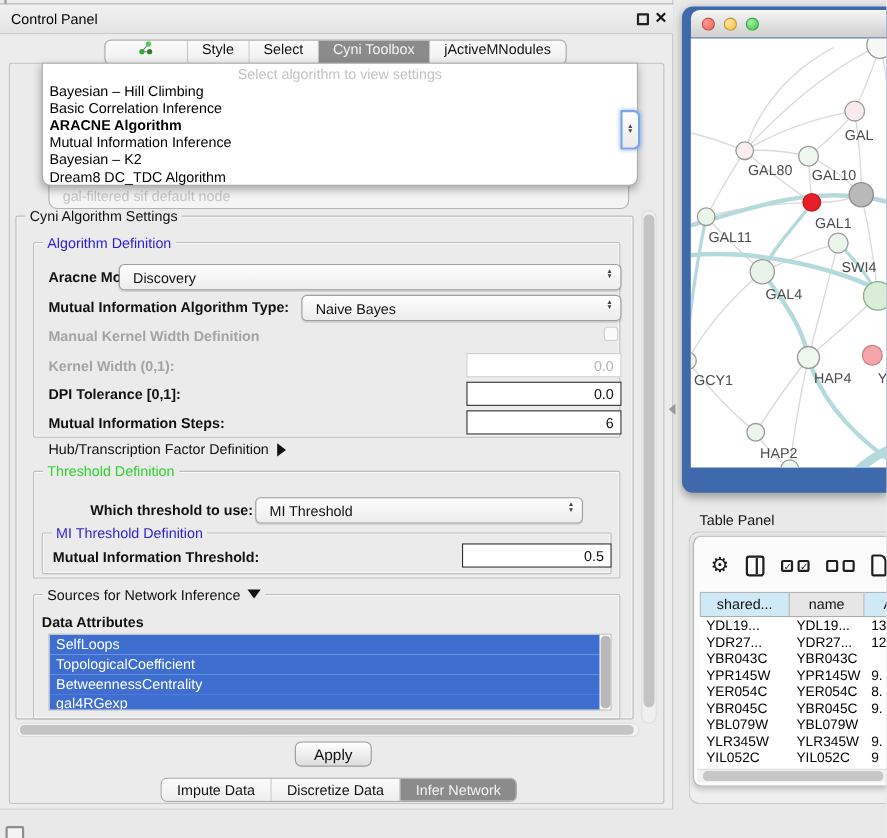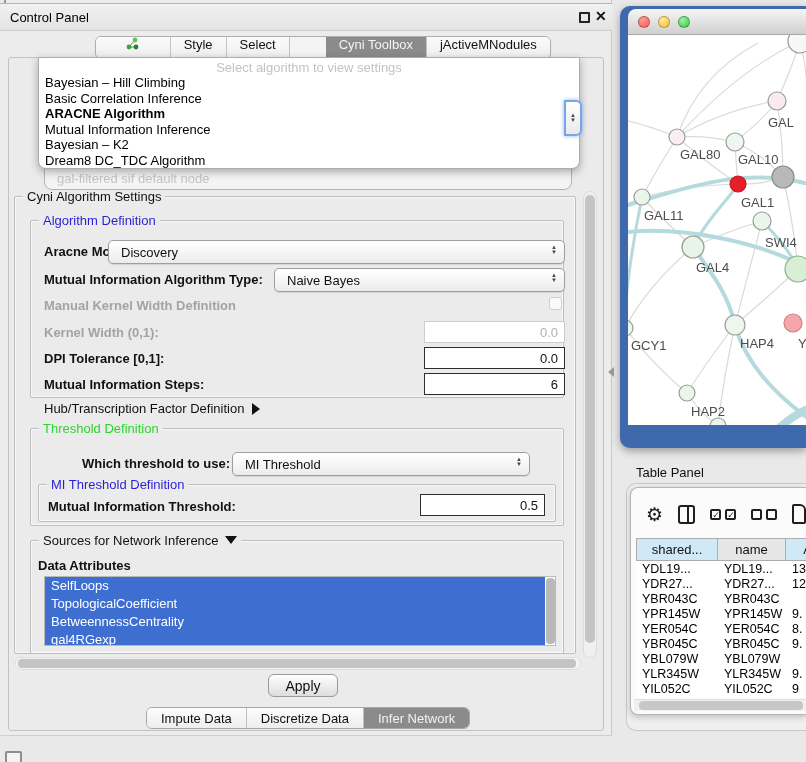--- a/index.html
+++ b/index.html
@@ -12,21 +12,21 @@
   #cp-titlebar{left:0;top:3px;width:612px;height:28px;background:linear-gradient(#f1f1f1,#e3e3e3);border-top:1px solid #b5b5b5;border-bottom:1px solid #cccccc;}
   #cp-title{left:10px;top:6px;font-size:13px;color:#000;}
   #cp-float{left:579px;top:8px;width:11px;height:11px;border:2px solid #222;border-radius:1px;}
   #cp-close{left:595px;top:4px;font-size:14px;font-weight:bold;color:#111;}
   #top-tick{left:4px;top:0;width:2px;height:6px;background:#9a9a9a;}
 
   
   #tab-row{left:95px;top:36px;height:23px;display:flex;border:1px solid #aeaeae;border-radius:6px;overflow:hidden;background:#f4f4f4;box-shadow:0 1px 1px rgba(0,0,0,.12);}
   .tab{display:flex;align-items:center;gap:21px;padding:0 13px;font-size:13px;color:#111;border-right:1px solid #c4c4c4;background:linear-gradient(#fbfbfb,#eeeeee);flex-direction:column;}
   .tab:last-child{border-right:none;}
-  .tab.selected{background:#8b8b8b;color:#f4f4f4;margin-left:36px;}
+  .tab.selected{background:#8b8b8b;color:#f4f4f4;}
 
   
   #content-frame{left:8px;top:57px;width:596px;height:674px;border:1px solid #c2c2c2;border-radius:3px;background:#ebebeb;}
 
   
   #algo-popup{left:38px;top:57px;width:542px;height:112px;background:#ffffff;border:1px solid #adadad;border-radius:0 0 8px 8px;box-shadow:0 3px 8px rgba(0,0,0,.3);z-index:30;padding-top:2px;}
   #algo-hint{text-align:center;color:#c3c3c3;font-size:13px;height:15px;}
   .popup-item{font-size:13px;height:15.5px;line-height:15.5px;padding-left:6px;color:#000;white-space:nowrap;}
   .popup-item.hl{font-weight:bold;}
   
@@ -208,21 +208,21 @@
   </div>
   <span class="lbl b" style="left:82px;top:456px;">Which threshold to use:</span>
   <div class="combo" style="left:232px;top:452px;width:298px;">
     <span>MI Threshold</span>
     <span class="arrows">▲<br>▼</span>
   </div>
   <div class="group" style="left:38px;top:484px;width:518px;height:38px;">
     <span class="group-title t-blue">MI Threshold Definition</span>
   </div>
   <span class="lbl b" style="left:48px;top:499px;">Mutual Information Threshold:</span>
-  <div class="field" style="left:420px;top:494px;width:125px;">
+  <div class="field" style="left:420px;top:494px;width:136px;">
       <span>0.5</span>
     </div>
 
   <div class="group" style="left:30px;top:540px;width:534px;height:114px;">
     <span class="group-title"><span>Sources for Network Inference</span><span class="tri-down"></span></span>
   </div>
   <span class="lbl b" style="left:38px;top:558px;">Data Attributes</span>
   <div class="abs" id="attr-list">
       <div class="attr-item">SelfLoops</div>
       <div class="attr-item">TopologicalCoefficient</div>

